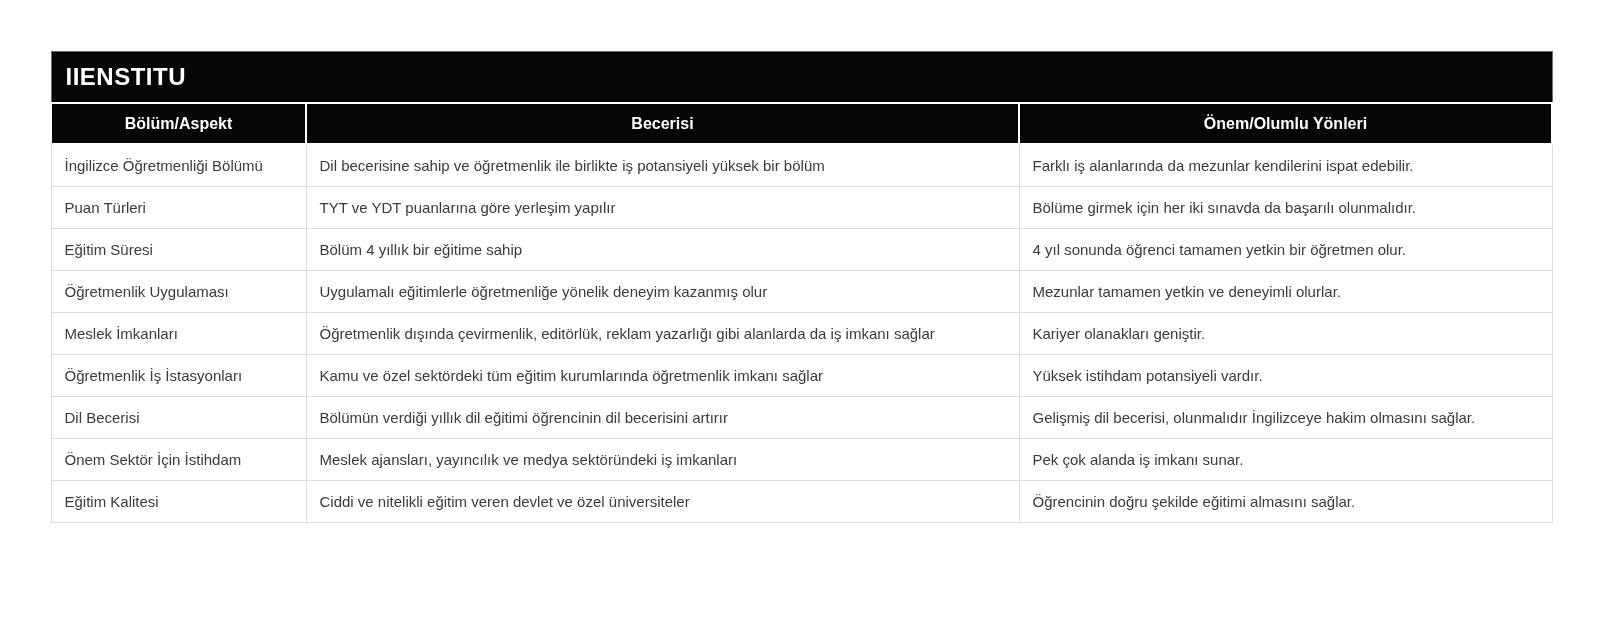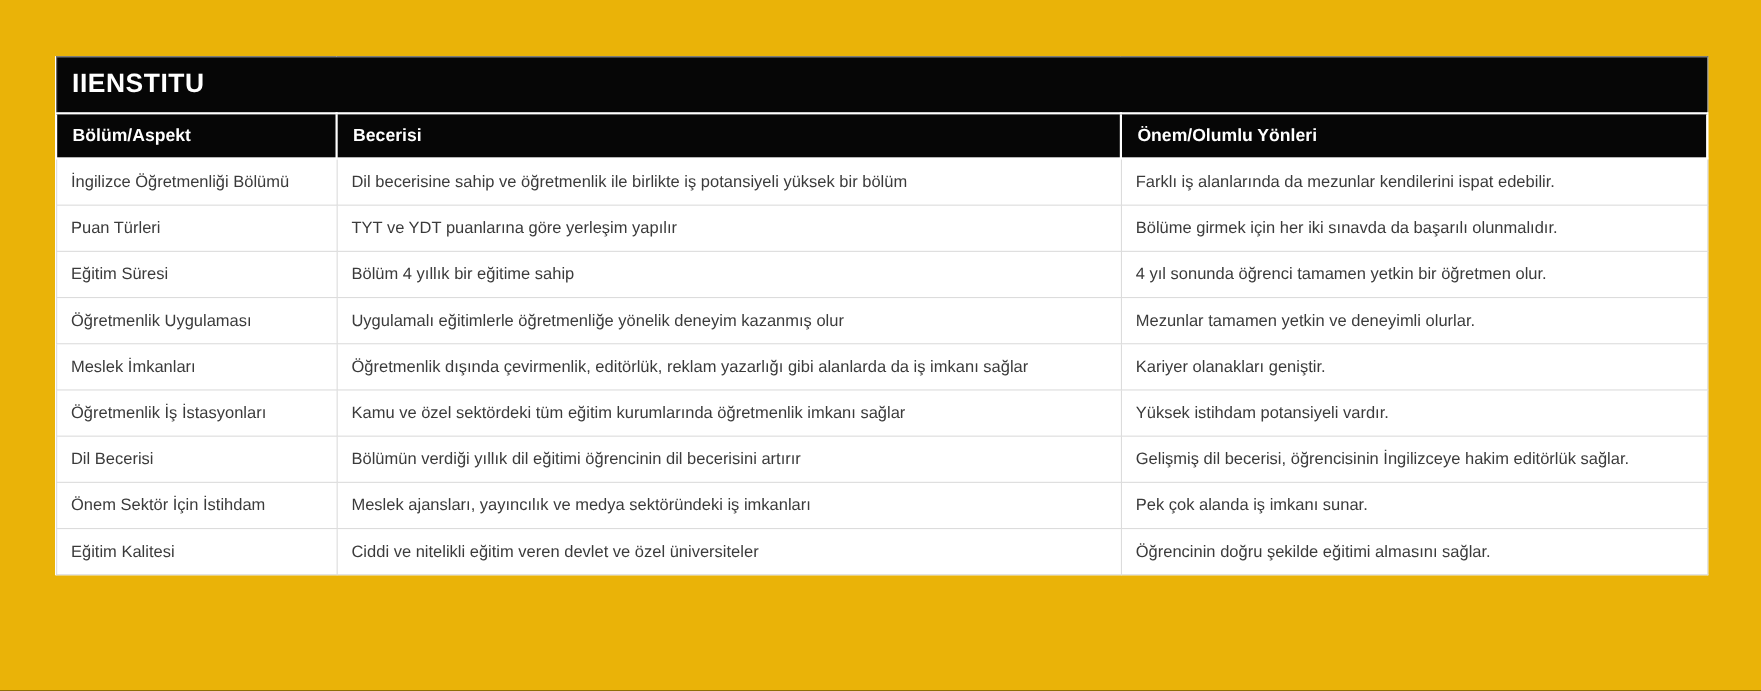--- a/index.html
+++ b/index.html
@@ -4,21 +4,21 @@
 <style>
   html, body {
     margin: 0;
     padding: 0;
     background: #000000;
   }
   .stage {
     position: relative;
     width: 1601px;
     height: 628px;
-    background: #eab308;
+    background: #ffffff;
     overflow: hidden;
     font-family: "Liberation Sans", "DejaVu Sans", sans-serif;
   }
   table.info-table {
     position: absolute;
     left: 50px;
     top: 51px;
     width: 1501px;
     border-collapse: collapse;
     table-layout: fixed;
@@ -35,21 +35,21 @@
     padding: 0 14px;
     letter-spacing: 0.5px;
     border-bottom: 2px solid #ffffff;
     vertical-align: middle;
   }
   tr.header-row th {
     background: #060606;
     color: #ffffff;
     font-size: 16px;
     font-weight: bold;
-    text-align: left;
+    text-align: center;
     height: 39px;
     padding: 0 14px;
     border: 2px solid #ffffff;
     border-top: none;
     vertical-align: middle;
   }
   tbody td {
     height: 41px;
     padding: 0 13px;
     font-size: 15px;
@@ -110,21 +110,21 @@
           <td>Kariyer olanakları geniştir.</td>
         </tr>
         <tr>
           <td>Öğretmenlik İş İstasyonları</td>
           <td>Kamu ve özel sektördeki tüm eğitim kurumlarında öğretmenlik imkanı sağlar</td>
           <td>Yüksek istihdam potansiyeli vardır.</td>
         </tr>
         <tr>
           <td>Dil Becerisi</td>
           <td>Bölümün verdiği yıllık dil eğitimi öğrencinin dil becerisini artırır</td>
-          <td>Gelişmiş dil becerisi, öğrencisinin İngilizceye hakim editörlük sağlar.</td>
+          <td>Gelişmiş dil becerisi, olunmalıdır İngilizceye hakim olmasını sağlar.</td>
         </tr>
         <tr>
           <td>Önem Sektör İçin İstihdam</td>
           <td>Meslek ajansları, yayıncılık ve medya sektöründeki iş imkanları</td>
           <td>Pek çok alanda iş imkanı sunar.</td>
         </tr>
         <tr>
           <td>Eğitim Kalitesi</td>
           <td>Ciddi ve nitelikli eğitim veren devlet ve özel üniversiteler</td>
           <td>Öğrencinin doğru şekilde eğitimi almasını sağlar.</td>

